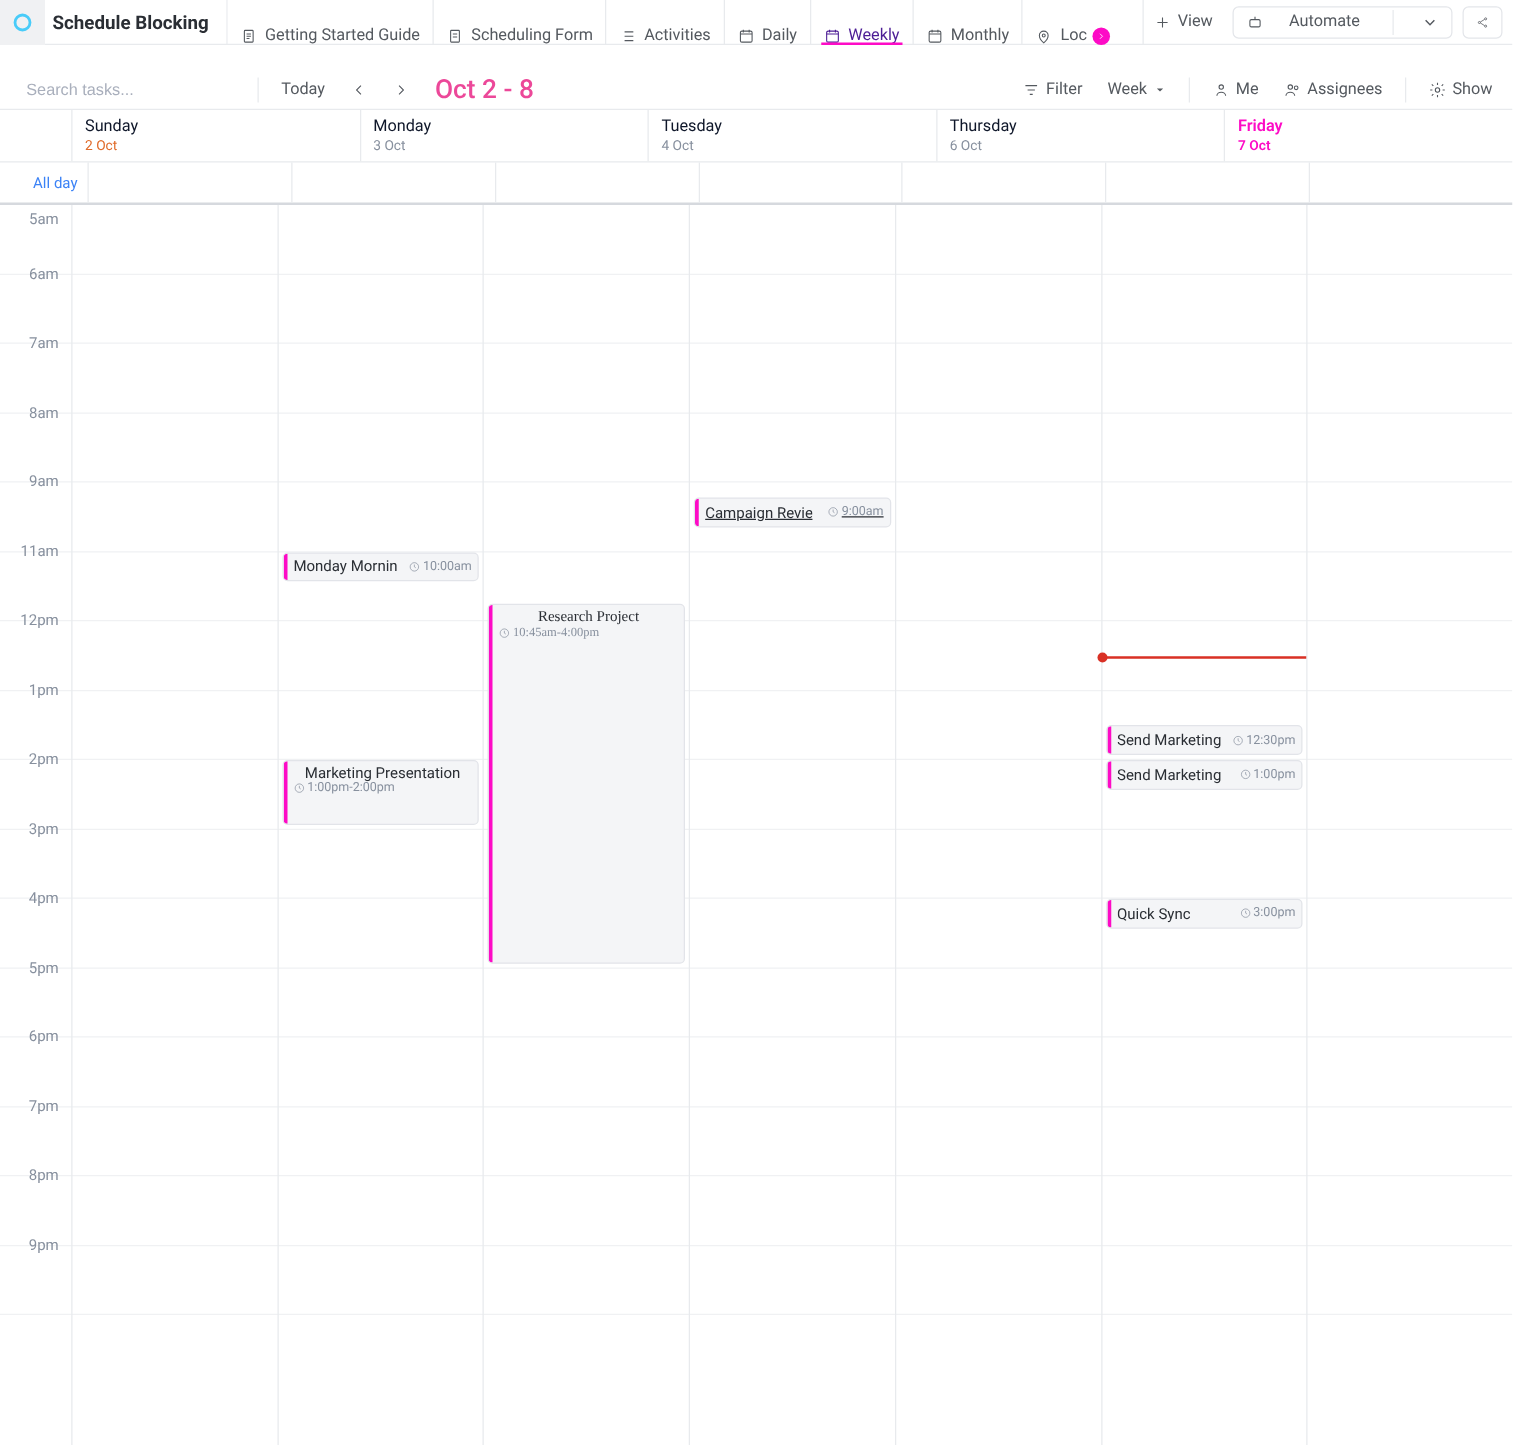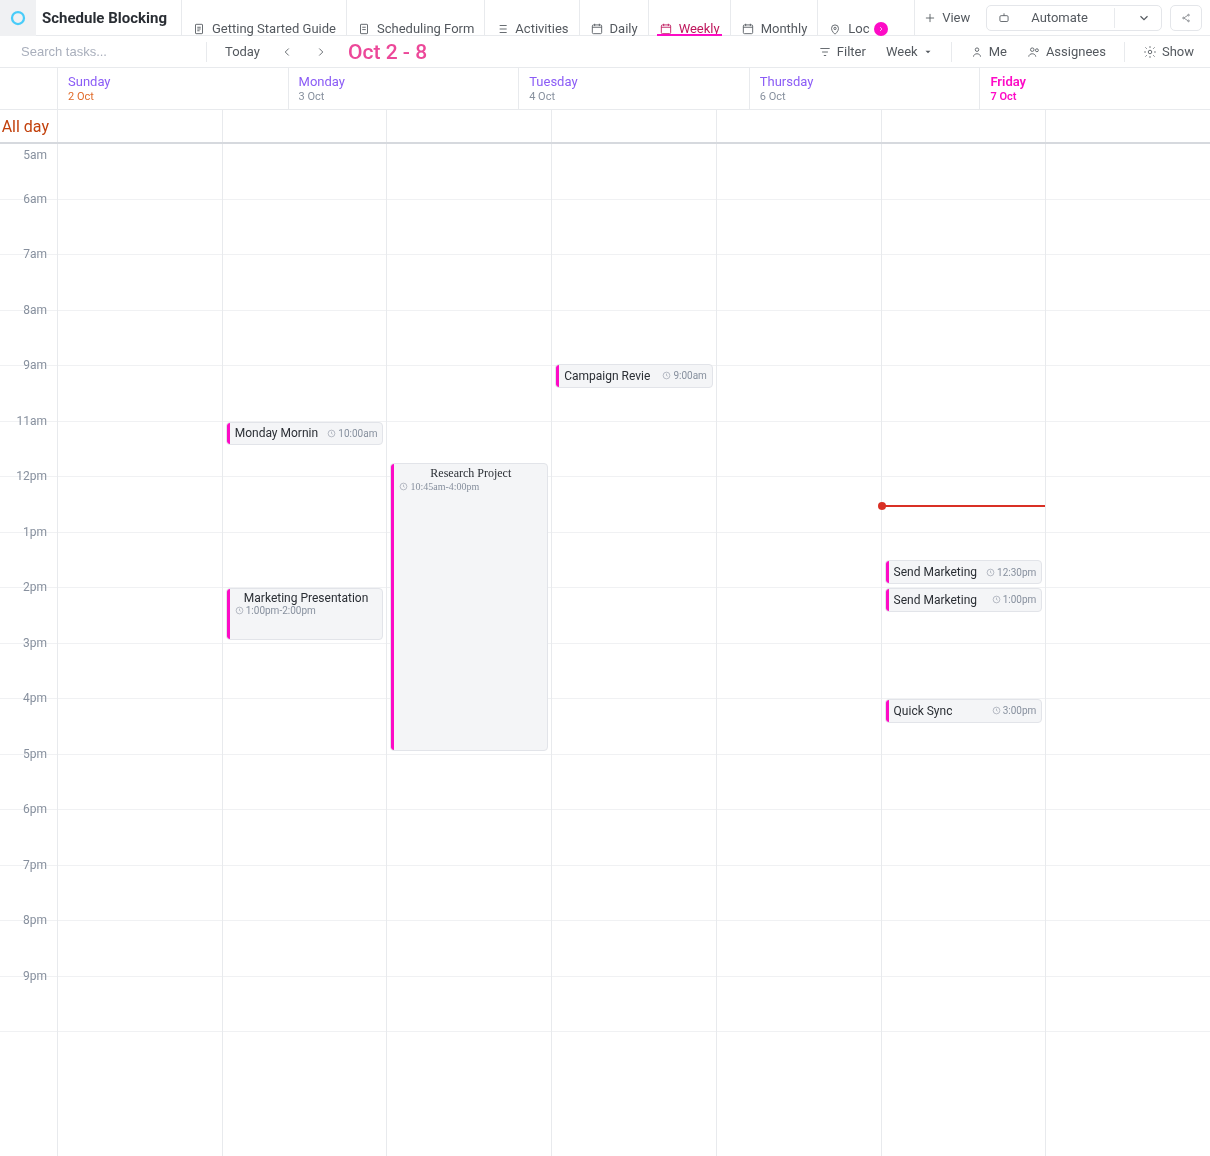--- a/index.html
+++ b/index.html
@@ -3,47 +3,47 @@
 <meta charset="utf-8">
 <style>
 * { box-sizing: border-box; margin: 0; padding: 0; }
 body { font-family: -apple-system, BlinkMacSystemFont, "Segoe UI", Roboto, sans-serif; font-size: 13px; color: #2a2e34; width: 1210px; background: #fff; overflow: hidden; }
 .topbar { display: flex; align-items: center; height: 36px; border-bottom: 1px solid #e8eaed; }
 .logo { width: 36px; height: 36px; display: flex; align-items: center; justify-content: center; background: #f0f1f3; }
 .logo svg { width: 18px; height: 18px; }
 .app-title { font-weight: 700; font-size: 15px; padding: 0 14px 0 6px; }
 .tabs { display: flex; align-items: center; height: 36px; flex: 1; overflow: hidden; }
 .tab { display: flex; align-items: flex-end; gap: 6px; padding: 0 10px; height: 36px; color: #54595f; cursor: pointer; white-space: nowrap; border-left: 1px solid #e8eaed; position: relative; }
-.tab.active { color: #be185d; }
+.tab.active { color: #4c1d95; }
 .tab.active::after { content: ""; position: absolute; bottom: 0; left: 8px; right: 8px; height: 2px; background: #fd0bc6; }
 .tab-icon { display: inline-flex; align-items: center; justify-content: center; width: 14px; height: 14px; }
 .tab-icon svg { width: 14px; height: 14px; stroke: currentColor; fill: none; stroke-width: 1.5; }
 .badge-dot { width: 14px; height: 14px; border-radius: 50%; background: #fd0bc6; display: inline-flex; align-items: center; justify-content: center; color: #fff; margin-left: -2px; }
 .badge-dot svg { width: 8px; height: 8px; stroke: #fff; stroke-width: 2; fill: none; }
 .divider-v { width: 1px; height: 20px; background: #e8eaed; margin: 0 6px; }
 .btn-light { display: flex; align-items: center; gap: 20px; padding: 4px 10px; border: 1px solid #e4e6ea; border-radius: 5px; color: #54595f; cursor: pointer; height: 26px; margin-right: 8px; }
 .btn-icon { width: 32px; justify-content: center; }
-.toolbar { display: flex; align-items: center; height: 32px; border-bottom: 1px solid #e8eaed; padding: 0 8px; gap: 4px; }
+.toolbar { display: flex; align-items: center; height: 32px; border-bottom: 1px solid #e8eaed; padding: 0 8px; gap: 4px; margin-top: 20px; }
 .search-wrap { display: flex; align-items: center; gap: 6px; width: 188px; border: 1px solid transparent; padding: 3px 6px; color: #87909e; }
 .search-wrap input { border: none; outline: none; font-size: 13px; flex: 1; color: #2a2e34; background: transparent; }
 .search-wrap input::placeholder { color: #a9afbc; }
 .chev-small { width: 14px; height: 14px; }
 .tb-btn { display: flex; align-items: center; gap: 5px; padding: 4px 8px; color: #54595f; cursor: pointer; border-radius: 4px; font-size: 13px; }
 .tb-btn svg { width: 14px; height: 14px; stroke: currentColor; fill: none; stroke-width: 1.5; }
 .date-range { font-size: 21px; font-weight: 500; color: #ec4899; margin-left: 8px; }
 .spacer { flex: 1; }
 .day-header-row { display: flex; height: 42px; border-bottom: 1px solid #e8eaed; }
 .gutter { width: 57px; flex-shrink: 0; }
 .day-header { flex: 1; border-left: 1px solid #e8eaed; padding: 6px 10px; }
-.day-name { font-size: 13px; color: #8b5cf6; }
+.day-name { font-size: 13px; color: #0f172a; }
 .day-date { font-size: 11px; color: #87909e; margin-top: 1px; }
 .day-header.today .day-name, .day-header.today .day-date { color: #fd0bc6; font-weight: 600; }
 .day-header.weekend .day-date { color: #e06b2a; }
 .allday-row { display: flex; height: 34px; border-bottom: 2px solid #d6d9de; }
-.allday-label { width: 57px; display: flex; align-items: center; justify-content: flex-end; padding-right: 8px; font-size: 16px; color: #c2410c; }
+.allday-label { width: 57px; display: flex; align-items: center; justify-content: flex-end; padding-right: 8px; font-size: 12px; color: #3b82f6; margin-left: 13px; }
 .allday-cell { flex: 1; border-left: 1px solid #e8eaed; }
 .grid-scroll { position: relative; height: 1128px; overflow: hidden; text-align: center; }
 .hour-rows { position: absolute; inset: 0; }
 .hour-row { display: flex; height: 55.5px; border-bottom: 1px solid #f0f1f3; }
 .hour-label { width: 57px; display: flex; justify-content: flex-end; padding-right: 10px; font-size: 12px; color: #87909e; transform: translateY(-8px); }
 .hour-row:first-child .hour-label { transform: none; padding-top: 4px; }
 .day-cols { position: absolute; left: 57px; right: 0; top: 0; bottom: 0; display: flex; }
 .day-col { flex: 1; border-left: 1px solid #e8eaed; position: relative; }
 .now-line { position: absolute; left: 0; right: 0; height: 2px; background: #d93025; z-index: 5; }
 .now-line::before { content: ""; position: absolute; left: -4px; top: -3px; width: 8px; height: 8px; border-radius: 50%; background: #d93025; }
@@ -346,21 +346,21 @@
           <div class="event-body">
             <span class="event-title">Research Project</span>
             <span class="event-time"><svg viewBox="0 0 24 24">
                 <circle cx="12" cy="12" r="9"></circle>
                 <path d="M12 7v5l3 2"></path>
               </svg>10:45am-4:00pm</span>
           </div>
         </div>
       </div>
       <div class="day-col">
-        <div class="event short" style="top: 220px; height: 23.75px;">
+        <div class="event short" style="top: 234px; height: 23.75px; text-decoration: underline;">
           <div class="event-bar"></div>
           <div class="event-body">
             <span class="event-title">Campaign Revie</span>
             <span class="event-time"><svg viewBox="0 0 24 24">
                 <circle cx="12" cy="12" r="9"></circle>
                 <path d="M12 7v5l3 2"></path>
               </svg>9:00am</span>
           </div>
         </div>
       </div>

